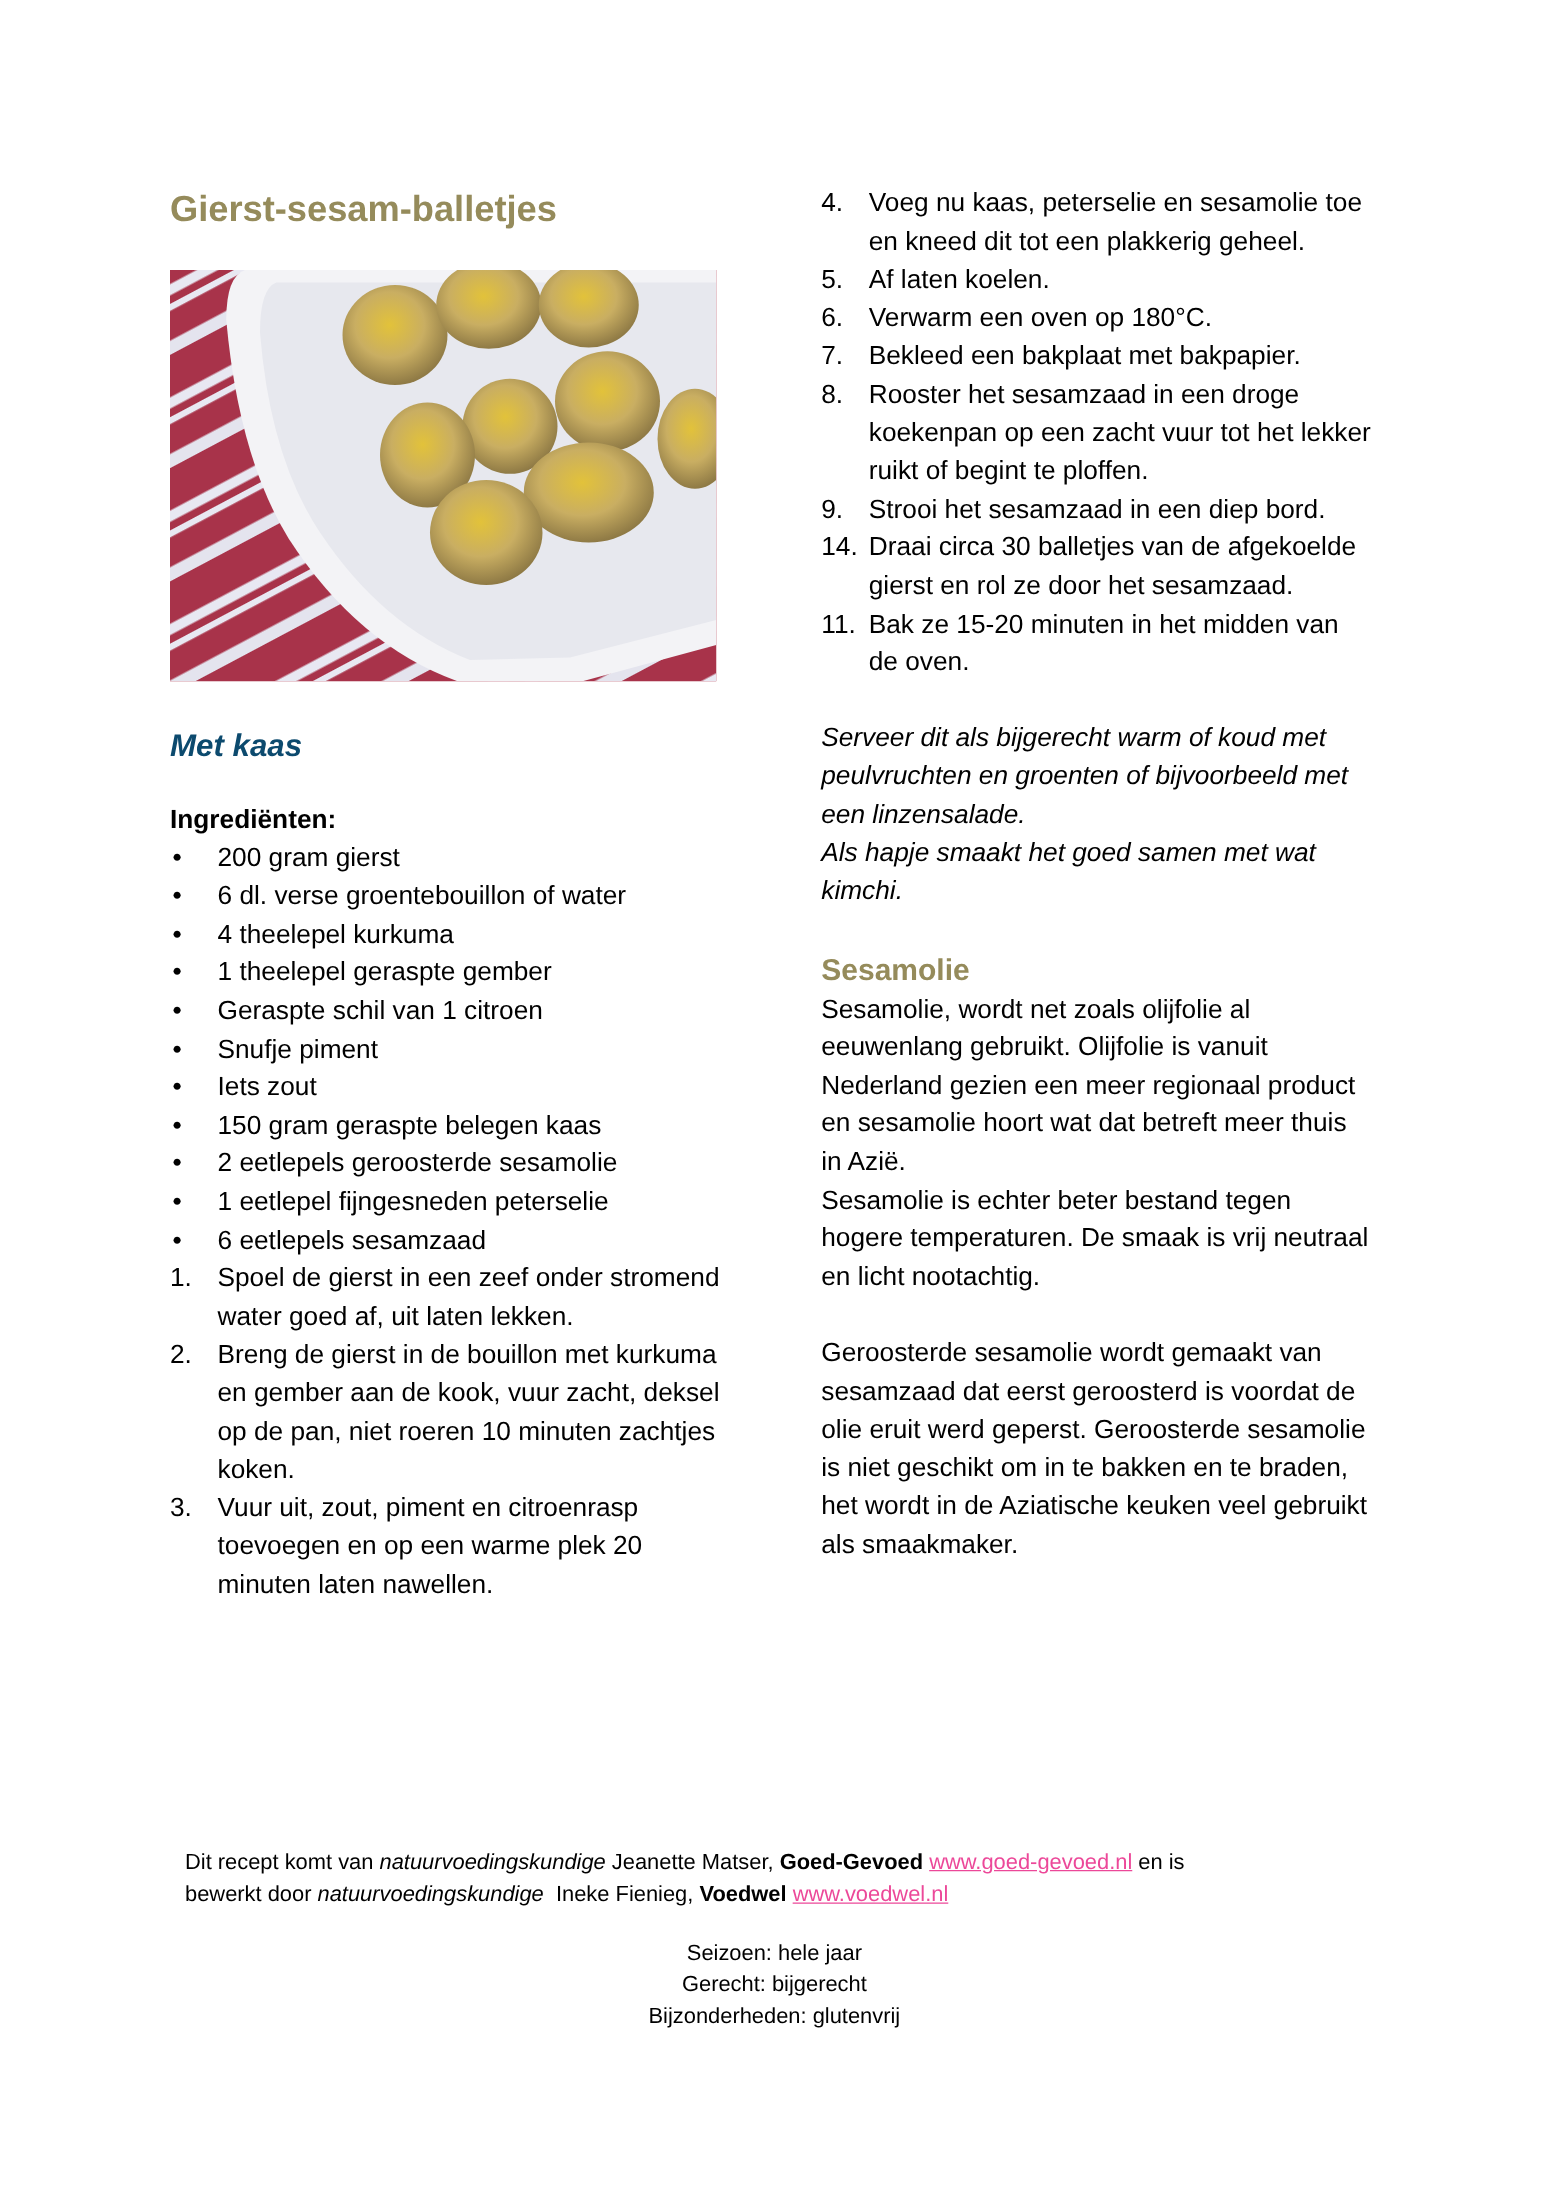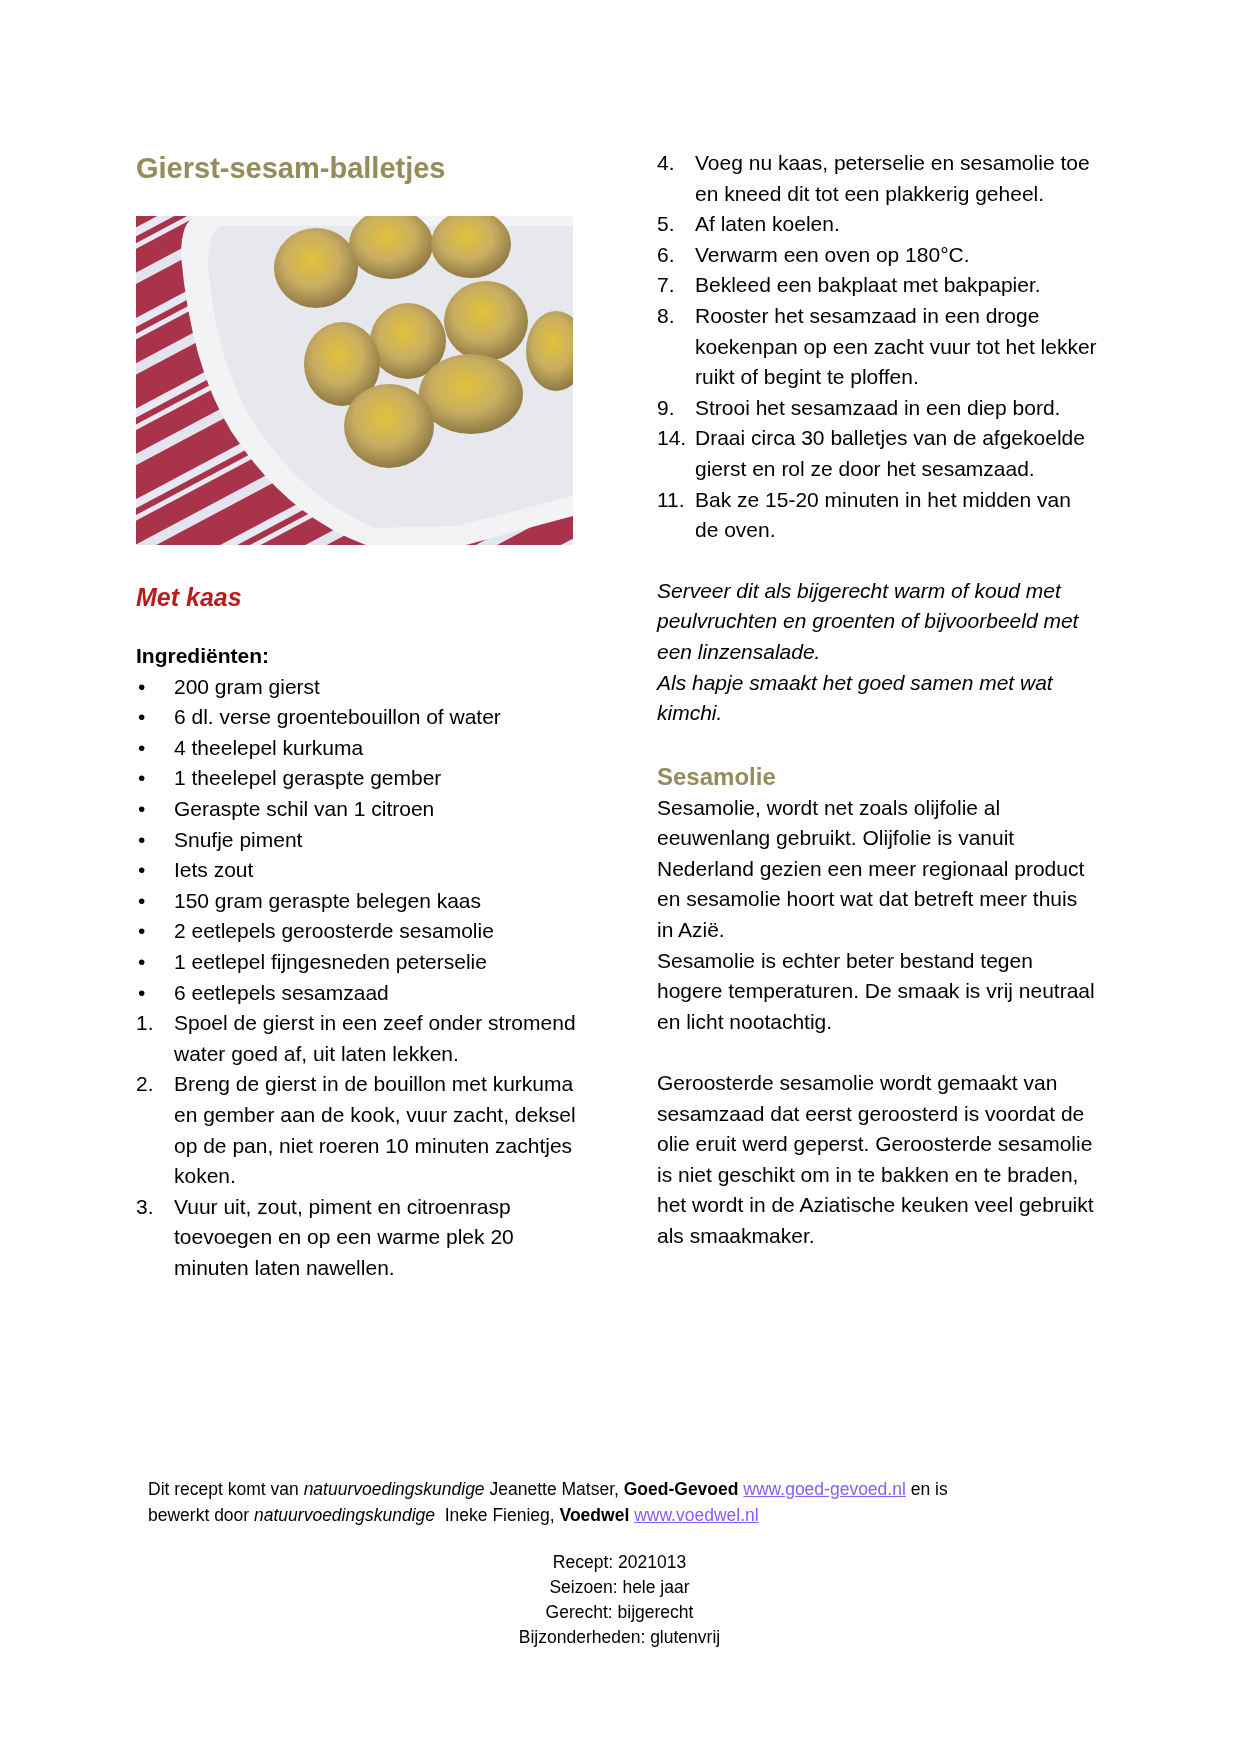--- a/index.html
+++ b/index.html
@@ -4,34 +4,34 @@
 <style>
   html, body { margin:0; padding:0; background:#ffffff; }
   body { width:1239px; height:1754px; position:relative; overflow:hidden;
          font-family:"Liberation Sans", "DejaVu Sans", sans-serif; color:#000; }
   .col { position:absolute; font-size:21px; line-height:30.6px; }
   .col-left { left:136px; top:148px; width:450px; }
   .col-right { left:657px; top:148px; width:440px; }
   .title { font-size:29px; font-weight:bold; color:#958b5b; line-height:40px; margin:0; }
   .photo { width:437px; height:329px; margin-top:28px; position:relative; overflow:hidden;
            background:#a8334a; }
-  .subtitle { font-size:25px; font-weight:bold; font-style:italic; color:#b91c1c;
+  .subtitle { font-size:25px; font-weight:bold; font-style:italic; color:#0c4a6e;
               margin-top:34px; line-height:36px; }
   .label { font-weight:bold; }
   .ingr-label { margin-top:26px; }
   .prep-label { margin-top:30px; }
   ul.bullets, ol.steps { list-style:none; margin:0; padding:0; }
   ul.bullets li, ol.steps li { position:relative; padding-left:38px; }
   ul.bullets li .mk { position:absolute; left:2px; top:0; }
   ol.steps li .mk { position:absolute; left:0; top:0; }
   .serve { font-style:italic; margin-top:30px; }
   .sec-title { font-size:24px; font-weight:bold; color:#958b5b; margin-top:32px; line-height:32px; }
   .para-gap { height:30.6px; }
   .footer-credit { position:absolute; left:148px; top:1476px; width:950px; font-size:17.5px; line-height:26px; }
-  .footer-credit a { color:#8b5cf6; text-decoration:underline; }
+  .footer-credit a { color:#ec4899; text-decoration:underline; }
   .footer-meta { position:absolute; left:0; width:1239px; top:1550px; text-align:center; font-size:17.5px; line-height:25px; }
 </style>
 </head>
 <body>
 
 <div class="col col-left">
   <h1 class="title">Gierst-sesam-balletjes</h1>
 
   <div class="photo" title="Gierst-sesam-balletjes in een witte schaal op een rood-wit gestreepte doek">
     <svg width="437" height="329" viewBox="0 0 437 329">
@@ -110,17 +110,16 @@
   <div class="para-gap"></div>
   <div>Geroosterde sesamolie wordt gemaakt van sesamzaad dat eerst geroosterd is voordat de olie eruit werd geperst. Geroosterde sesamolie is niet geschikt om in te bakken en te braden, het wordt in de Aziatische keuken veel gebruikt als smaakmaker.</div>
 </div>
 
 <div class="footer-credit">
   <div><span>Dit recept komt van </span><i>natuurvoedingskundige</i><span> Jeanette Matser, </span><b>Goed-Gevoed</b> <a>www.goed-gevoed.nl</a><span> en is</span></div>
   <div><span>bewerkt door </span><i>natuurvoedingskundige</i><span style="white-space:pre">  Ineke Fienieg, </span><b>Voedwel</b> <a>www.voedwel.nl</a></div>
 </div>
 
 <div class="footer-meta">
-  <div>Recept: 2021013</div>
   <div>Seizoen: hele jaar</div>
   <div>Gerecht: bijgerecht</div>
   <div>Bijzonderheden: glutenvrij</div>
 </div>
 
 </body></html>

